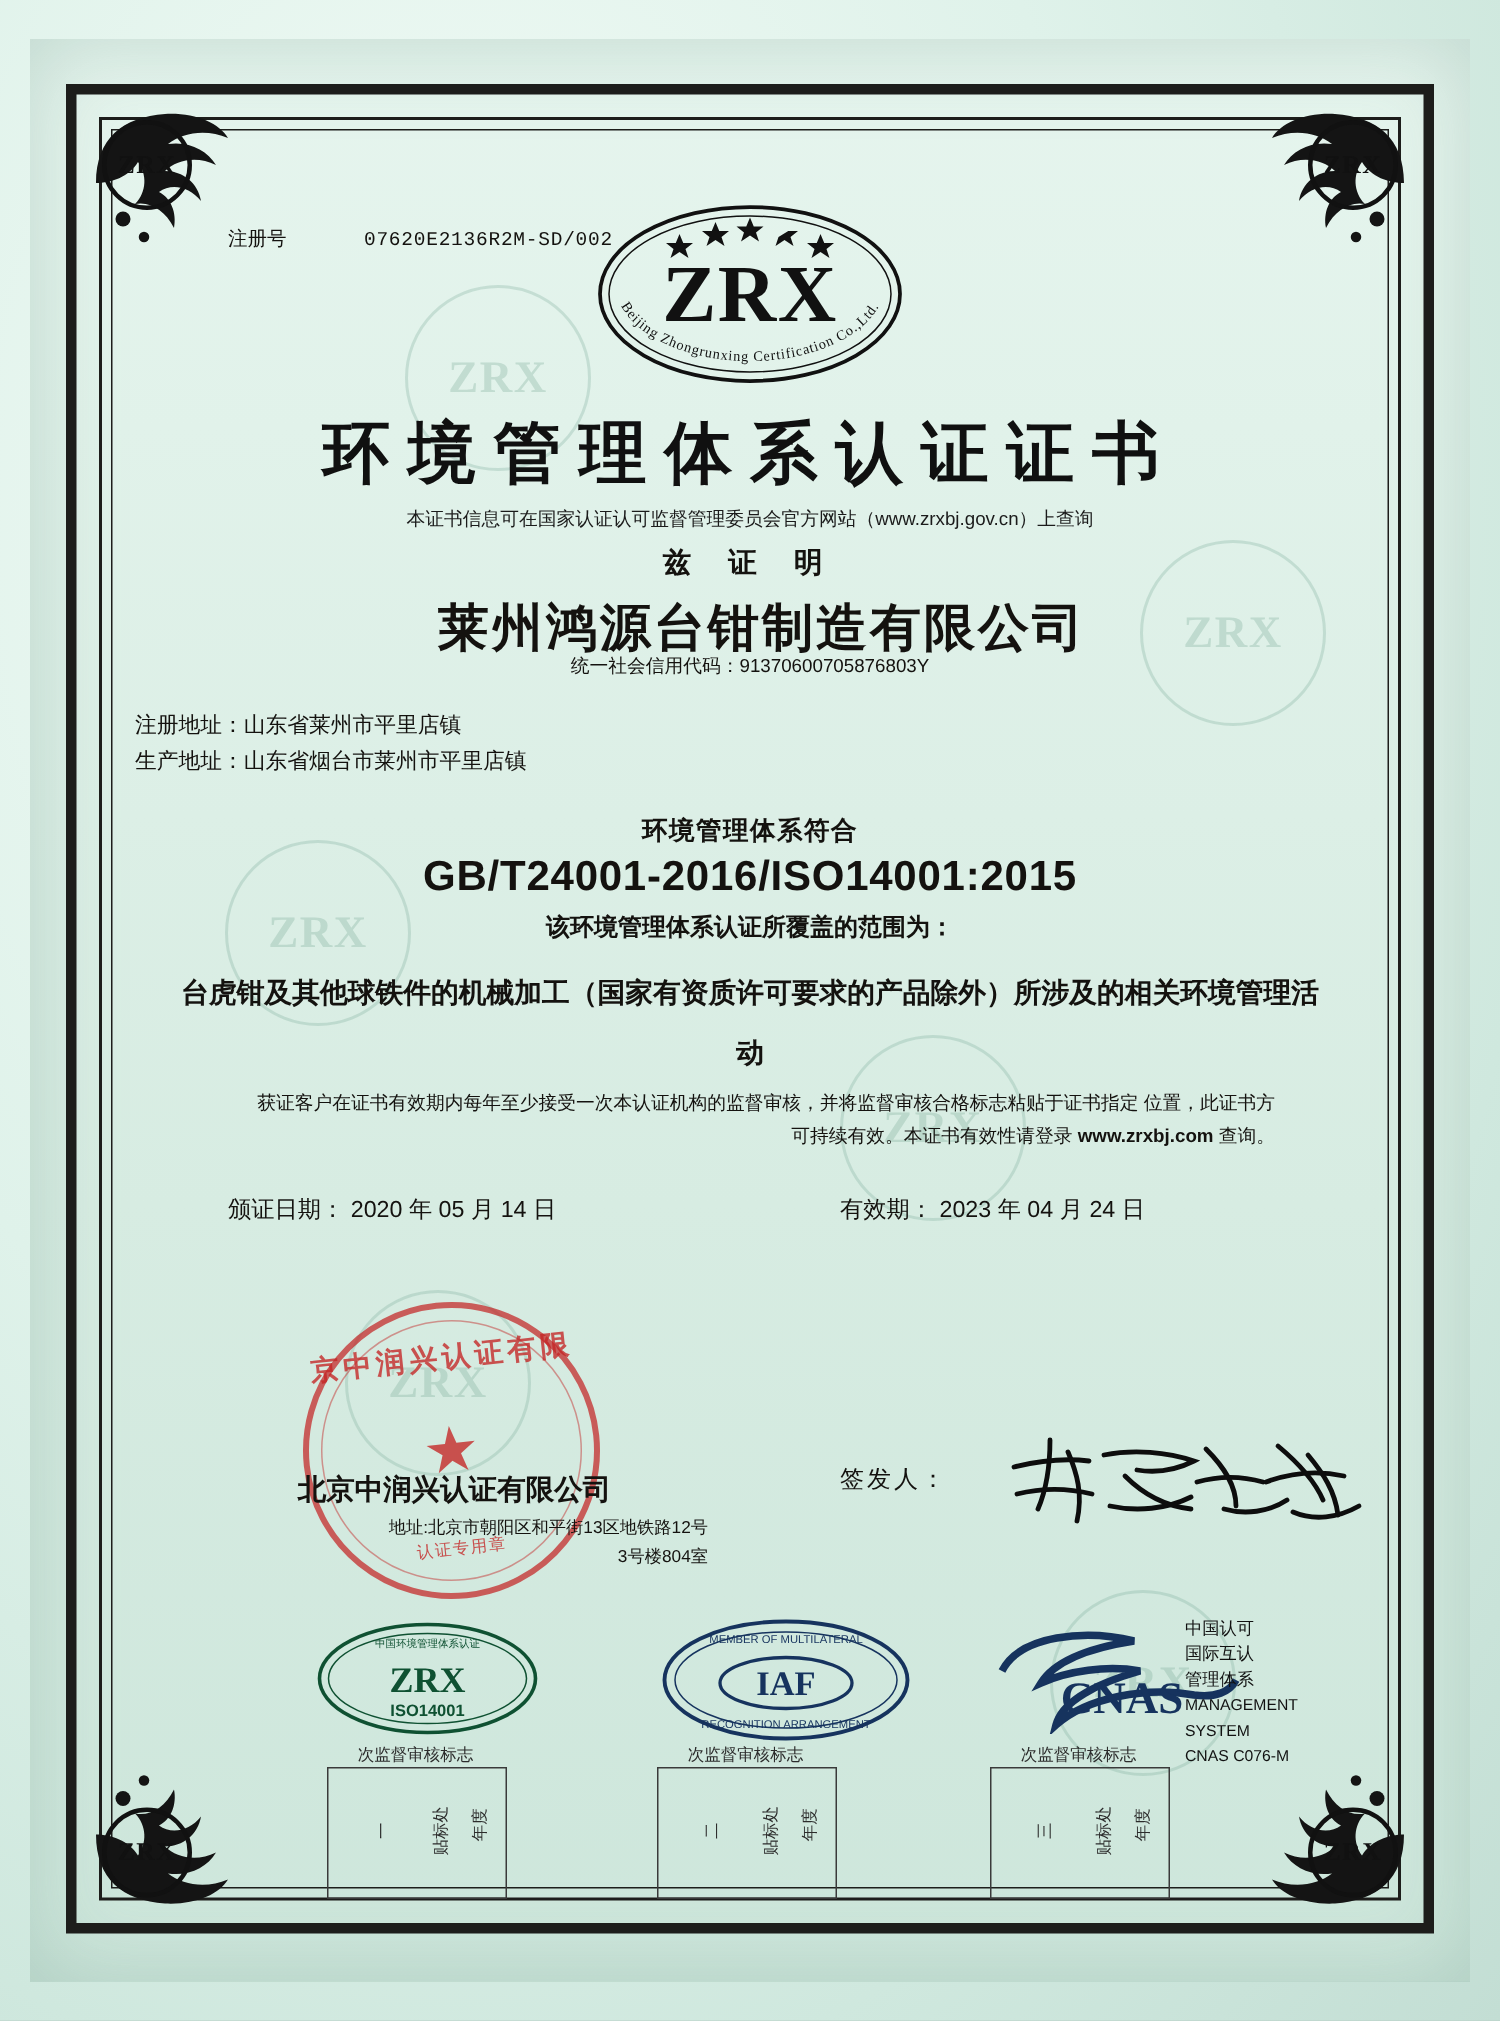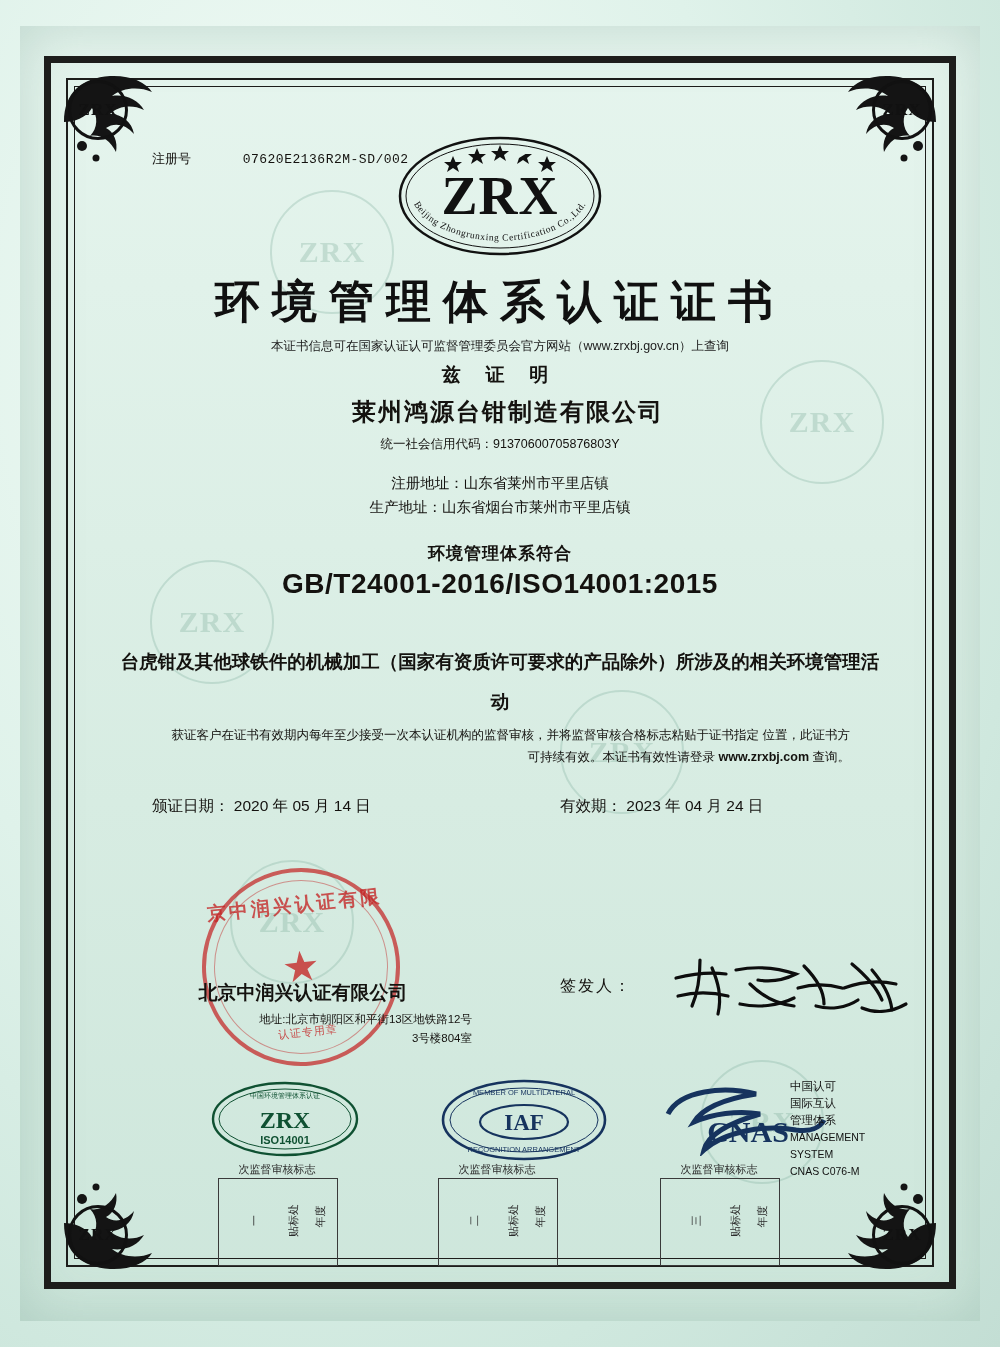--- a/index.html
+++ b/index.html
@@ -145,39 +145,39 @@
     font-weight: bold;
     font-size: 19px;
     letter-spacing: 10px;
   }
   .company {
     position: absolute;
     left: 16px; right: 0; top: 296px;
     text-align: center;
     font-family: "Liberation Serif", serif;
     font-weight: bold;
-    font-size: 24px;
+    font-size: 34px;
     letter-spacing: 2px;
   }
   .credit {
     position: absolute;
     left: 0; right: 0; top: 336px;
     text-align: center;
     font-size: 12.5px;
   }
   .addr1 {
     position: absolute;
     left: 0; right: 0; top: 374px;
-    text-align: center;
+    text-align: left;
     font-size: 14.5px;
   }
   .addr2 {
     position: absolute;
     left: 0; right: 0; top: 398px;
-    text-align: center;
+    text-align: left;
     font-size: 14.5px;
   }
   .conform {
     position: absolute;
     left: 0; right: 0; top: 442px;
     text-align: center;
     font-weight: bold;
     font-size: 17px;
     letter-spacing: 1px;
   }
@@ -461,20 +461,21 @@
     <div class="title">环境管理体系认证证书</div>
     <div class="subtitle">本证书信息可在国家认证认可监督管理委员会官方网站（www.zrxbj.gov.cn）上查询</div>
     <div class="hereby">兹 证 明</div>
     <div class="company">莱州鸿源台钳制造有限公司</div>
     <div class="credit">统一社会信用代码：91370600705876803Y</div>
     <div class="addr1">注册地址：山东省莱州市平里店镇</div>
     <div class="addr2">生产地址：山东省烟台市莱州市平里店镇</div>
 
     <div class="conform">环境管理体系符合</div>
     <div class="standard">GB/T24001-2016/ISO14001:2015</div>
+    <div class="scope-label">该环境管理体系认证所覆盖的范围为：</div>
     <div class="scope-text">台虎钳及其他球铁件的机械加工（国家有资质许可要求的产品除外）所涉及的相关环境管理活动</div>
 
     <div class="note">
       <span>获证客户在证书有效期内每年至少接受一次本认证机构的监督审核，并将监督审核合格标志粘贴于证书指定</span>
       <span>位置，此证书方可持续有效。本证书有效性请登录</span>
       <b>www.zrxbj.com</b>
       <span>查询。</span>
     </div>
 
     <div class="issue-date">

